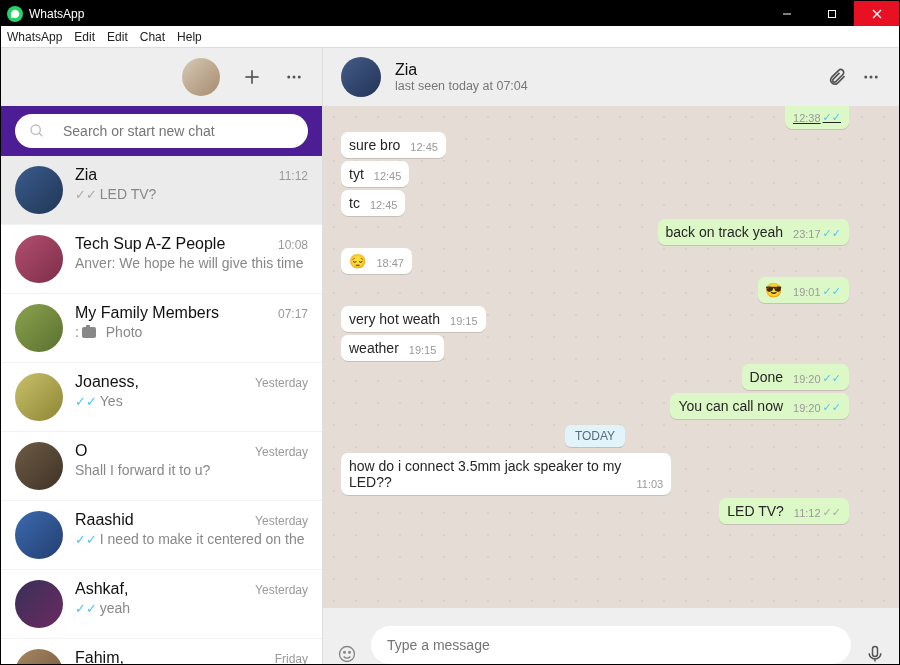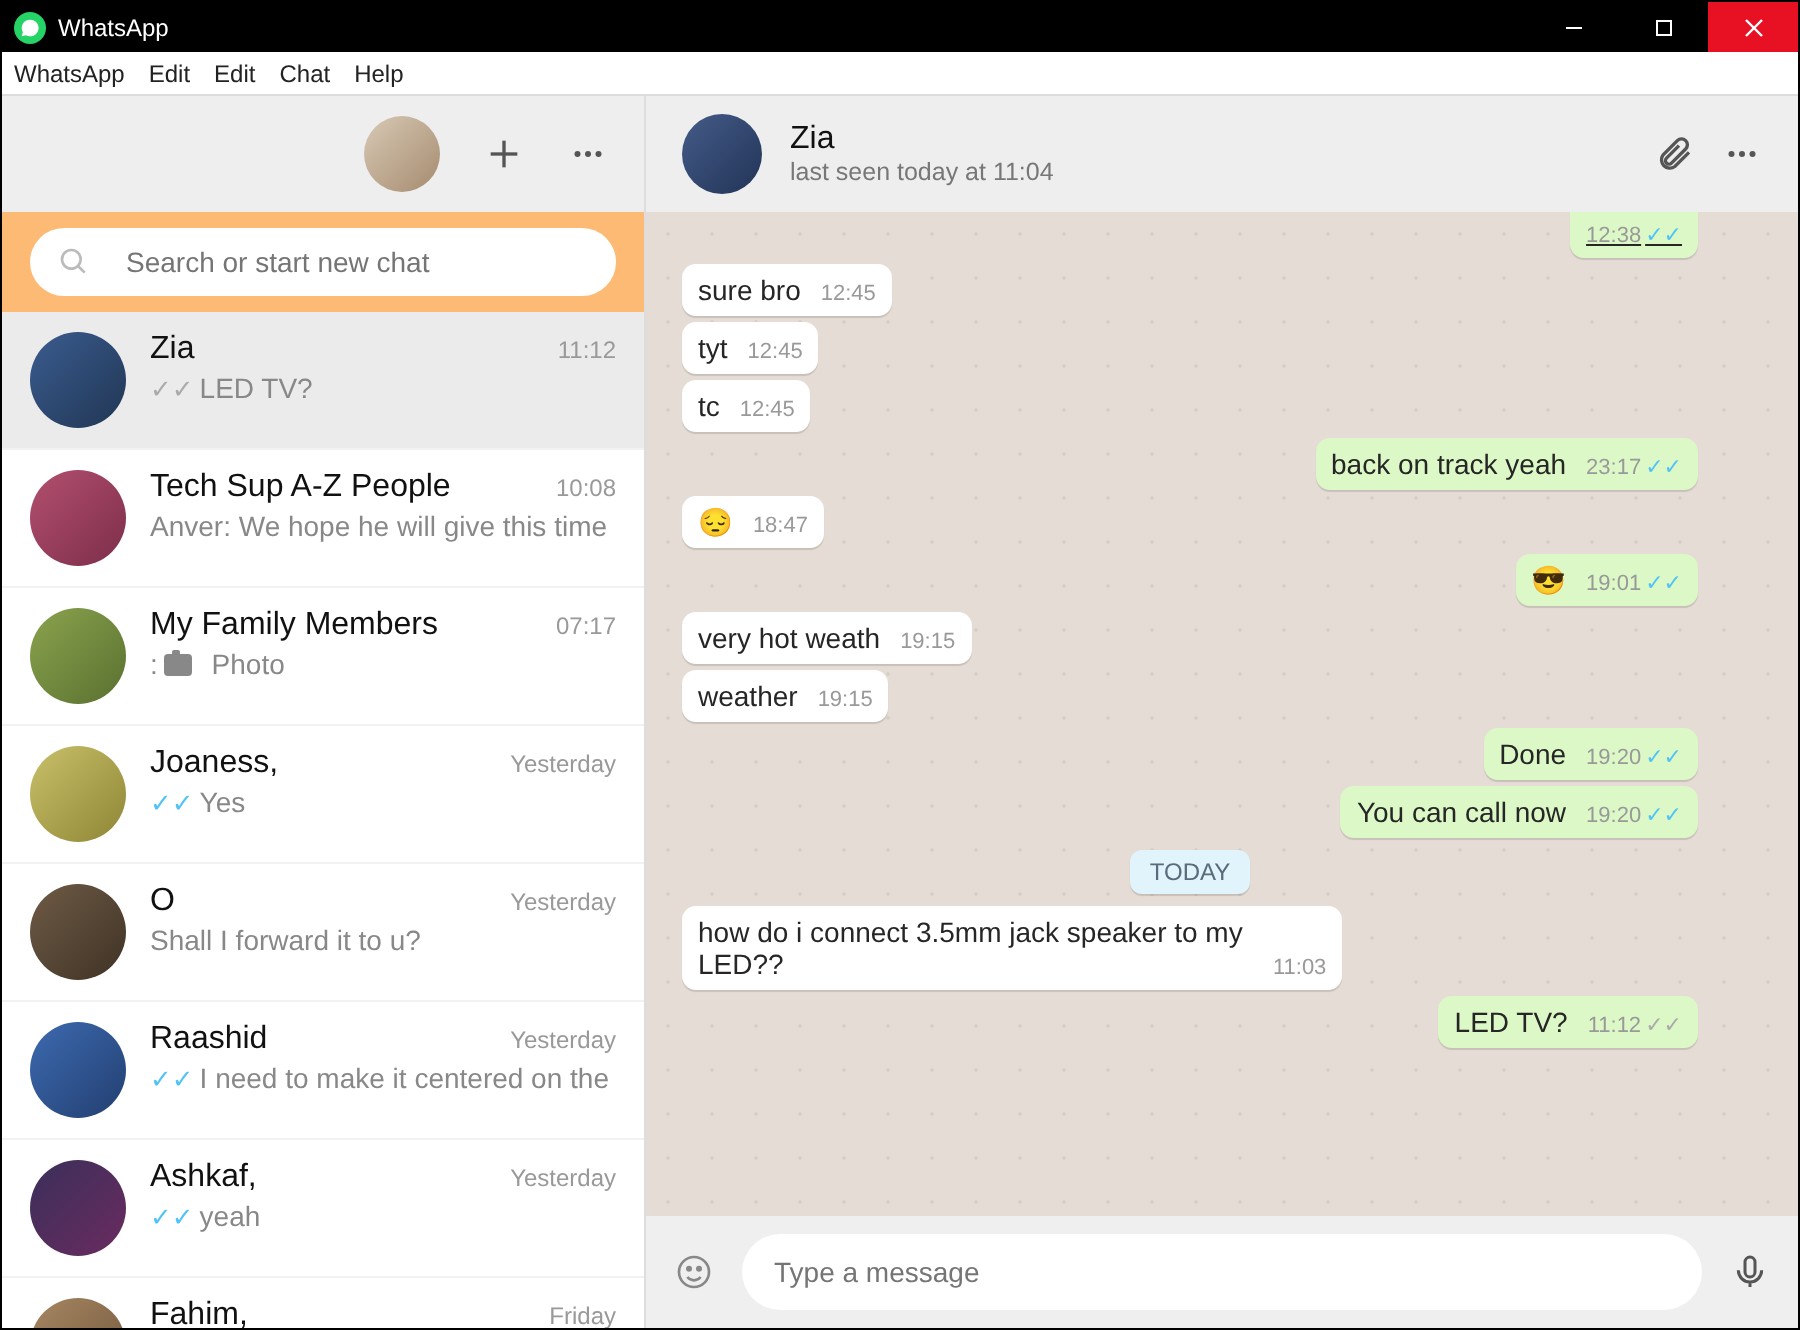--- a/index.html
+++ b/index.html
@@ -15,21 +15,21 @@
 
 .menubar { height: 22px; background: #fff; display: flex; align-items: center; padding: 0 6px; font-size: 12px; gap: 12px; border-bottom: 1px solid #ddd; }
 .menubar span { color: #222; }
 
 .content { flex: 1; display: flex; background: #f7f7f7; min-height: 0; }
 
 .sidebar { width: 322px; display: flex; flex-direction: column; border-right: 1px solid #ddd; background: #fff; }
 .sidebar-header { height: 58px; background: #eee; display: flex; align-items: center; justify-content: flex-end; gap: 22px; padding: 0 18px; }
 .avatar { width: 38px; height: 38px; border-radius: 50%; background: #ccc; display: flex; align-items: center; justify-content: center; overflow: hidden; font-size: 16px; }
 .icon-btn { width: 20px; height: 20px; display: flex; align-items: center; justify-content: center; color: #555; cursor: pointer; }
-.searchbar { padding: 8px 14px; background: #fdba74; }
+.searchbar { padding: 8px 14px; background: #4c1d95; }
 .searchbox { height: 34px; background: #fff; border-radius: 17px; display: flex; align-items: center; padding: 0 14px; gap: 18px; }
 .searchbox input { border: none; outline: none; font-size: 14px; flex: 1; color: #555; }
 .chat-list { flex: 1; overflow: hidden; }
 .chat-item { display: flex; padding: 10px 14px; border-bottom: 1px solid #f2f2f2; gap: 12px; cursor: pointer; }
 .chat-item.selected { background: #ebebeb; }
 .chat-avatar { width: 48px; height: 48px; border-radius: 50%; background: linear-gradient(135deg,#6a7fa5,#3b4f6e); flex-shrink: 0; }
 .chat-content { flex: 1; min-width: 0; }
 .chat-row1 { display: flex; justify-content: space-between; align-items: baseline; }
 .chat-name { font-size: 16px; color: #111; }
 .chat-time { font-size: 12px; color: #999; }
@@ -49,21 +49,21 @@
 .messages::before { content: ""; position: absolute; inset: 0; opacity: .06; background-image: radial-gradient(circle, #000 1px, transparent 1px); background-size: 22px 22px; }
 .msg-row { display: flex; margin: 3px 0; position: relative; z-index: 1; }
 .msg-row.out { justify-content: flex-end; }
 .bubble { background: #fff; border-radius: 7px; padding: 5px 8px 5px 8px; font-size: 14px; color: #262626; box-shadow: 0 1px 0.5px rgba(0,0,0,.13); max-width: 65%; display: flex; align-items: flex-end; gap: 8px; }
 .msg-row.out .bubble { background: #dcf8c6; }
 .bubble .txt { padding-right: 2px; }
 .bubble .meta { font-size: 11px; color: #999; display: flex; align-items: center; gap: 2px; }
 .bubble .meta .dblcheck { font-size: 11px; }
 .day-sep { display: flex; justify-content: center; margin: 6px 0; position: relative; z-index:1; }
 .day-badge { background: #e1f3fb; color: #586d7b; font-size: 12px; padding: 4px 10px; border-radius: 6px; box-shadow: 0 1px 0.5px rgba(0,0,0,.13); }
-.composer { height: 56px; background: #efefef; display: flex; align-items: center; padding: 0 14px; gap: 14px; }
+.composer { height: 56px; background: #efefef; display: flex; align-items: flex-end; padding: 0 14px; gap: 14px; }
 .composer input { flex: 1; height: 38px; border: none; border-radius: 19px; background: #fff; padding: 0 16px; font-size: 14px; outline: none; color: #555; }
 
 .av-0{background:linear-gradient(135deg,#3b5c8f,#203653);} 
 .av-1{background:linear-gradient(135deg,#b34f6f,#7c2e4a);} 
 .av-2{background:linear-gradient(135deg,#8aa34d,#5a7030);} 
 .av-3{background:linear-gradient(135deg,#c9c06a,#8f8636);} 
 .av-4{background:linear-gradient(135deg,#6e5b46,#3f3225);} 
 .av-5{background:linear-gradient(135deg,#3d6ab0,#223f70);} 
 .av-6{background:linear-gradient(135deg,#3a2f5a,#6a2b5f);} 
 .av-7{background:linear-gradient(135deg,#a88763,#6e5539);} 
@@ -231,21 +231,21 @@
             </div>
           </div>
         </div>
     </div>
 
     <div class="chatpanel">
       <div class="chat-header">
         <div class="avatar av-0"></div>
         <div class="chat-header-info">
           <div class="chat-header-name">Zia</div>
-          <div class="chat-header-status">last seen today at 11:04</div>
+          <div class="chat-header-status">last seen today at 07:04</div>
         </div>
         <div class="icon-btn">
           <svg width="20" height="20" viewBox="0 0 24 24" fill="none" stroke="#555" stroke-width="2">
               <path d="M21 11l-8.5 8.5a5 5 0 0 1-7-7L14 4a3.5 3.5 0 0 1 5 5l-8.5 8.5a2 2 0 0 1-3-3L15 7"></path>
             </svg>
         </div>
         <div class="icon-btn">
           <svg width="18" height="18" viewBox="0 0 24 24" fill="#555">
               <circle cx="5" cy="12" r="2"></circle>
               <circle cx="12" cy="12" r="2"></circle>

